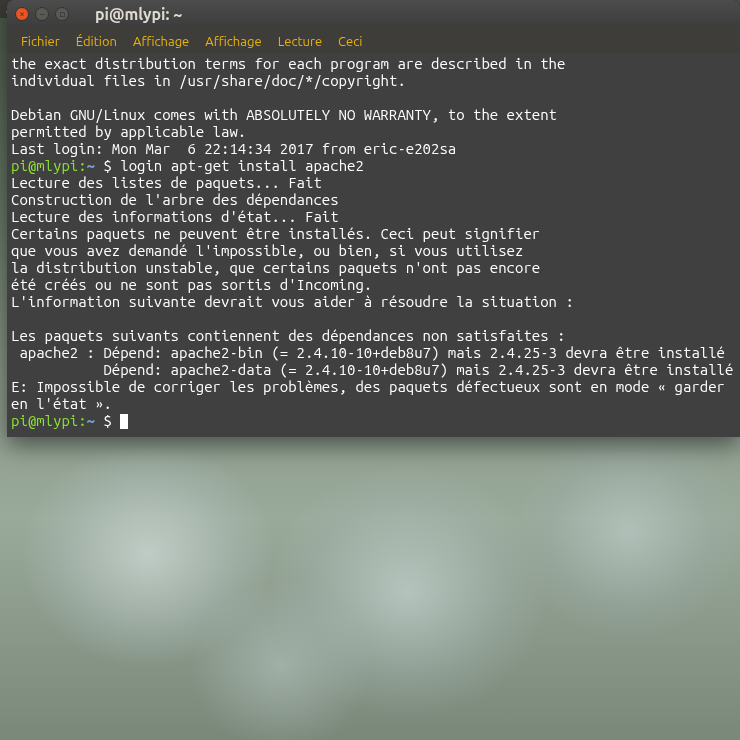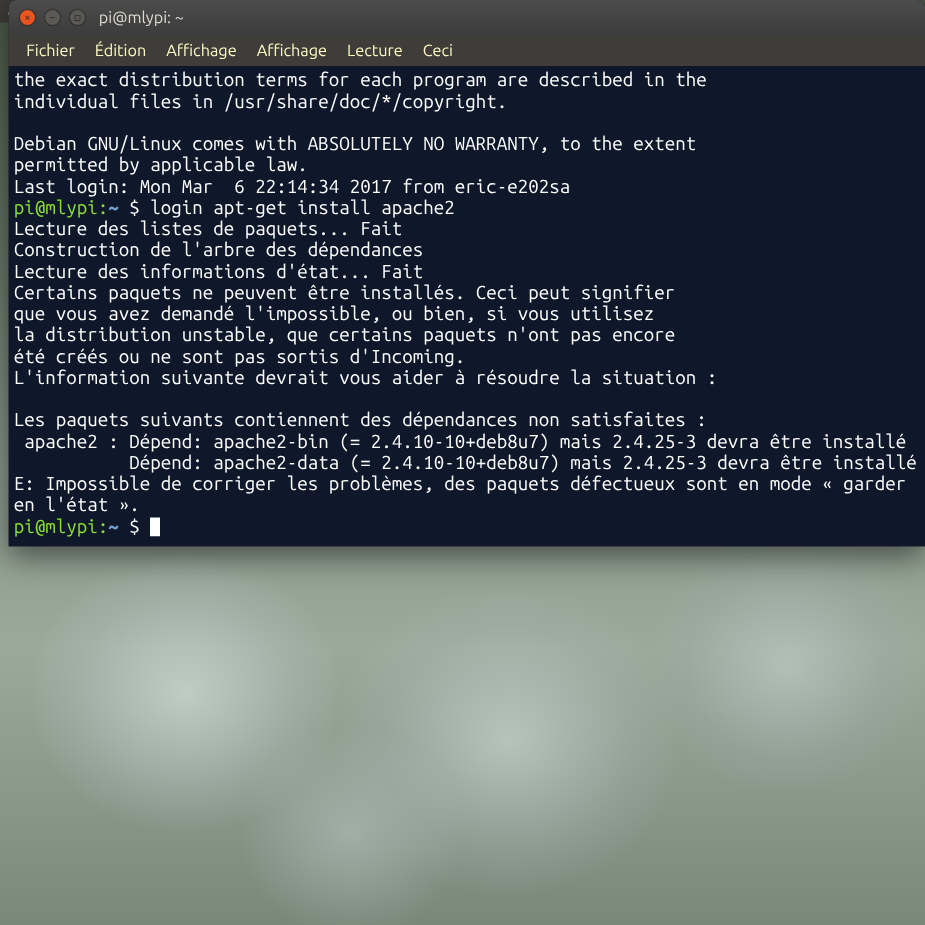--- a/index.html
+++ b/index.html
@@ -58,40 +58,40 @@
   display: flex;
   align-items: center;
   justify-content: center;
   font-size: 9px;
   color: #2a2926;
   line-height: 1;
 }
 .win-btn.close { background: #e95420; }
 .title-text {
   color: #dfdbd2;
-  font-size: 13px;
-  font-weight: normal;
-  margin-left: 4px;
+  font-size: 16px;
+  font-weight: bold;
+  margin-left: 20px;
 }
 .menubar {
   height: 25px;
   background: #3e3d39;
   display: flex;
   align-items: center;
   padding: 0 6px;
   gap: 0;
 }
 .menu-item {
-  color: #fef9c3;
+  color: #eab308;
   font-size: 13px;
   padding: 3px 8px;
   cursor: pointer;
 }
 .terminal-body {
-  background: #0f172a;
+  background: #404040;
   padding: 2px 4px 8px 4px;
   font-family: "Ubuntu Mono", "DejaVu Sans Mono", monospace;
   font-size: 15px;
   line-height: 17px;
   color: #ffffff;
   white-space: pre-wrap;
   word-break: break-all;
 }
 .prompt-user { color: #8ae234; font-weight: normal; }
 .prompt-tilde { color: #729fcf; font-weight: bold; }

